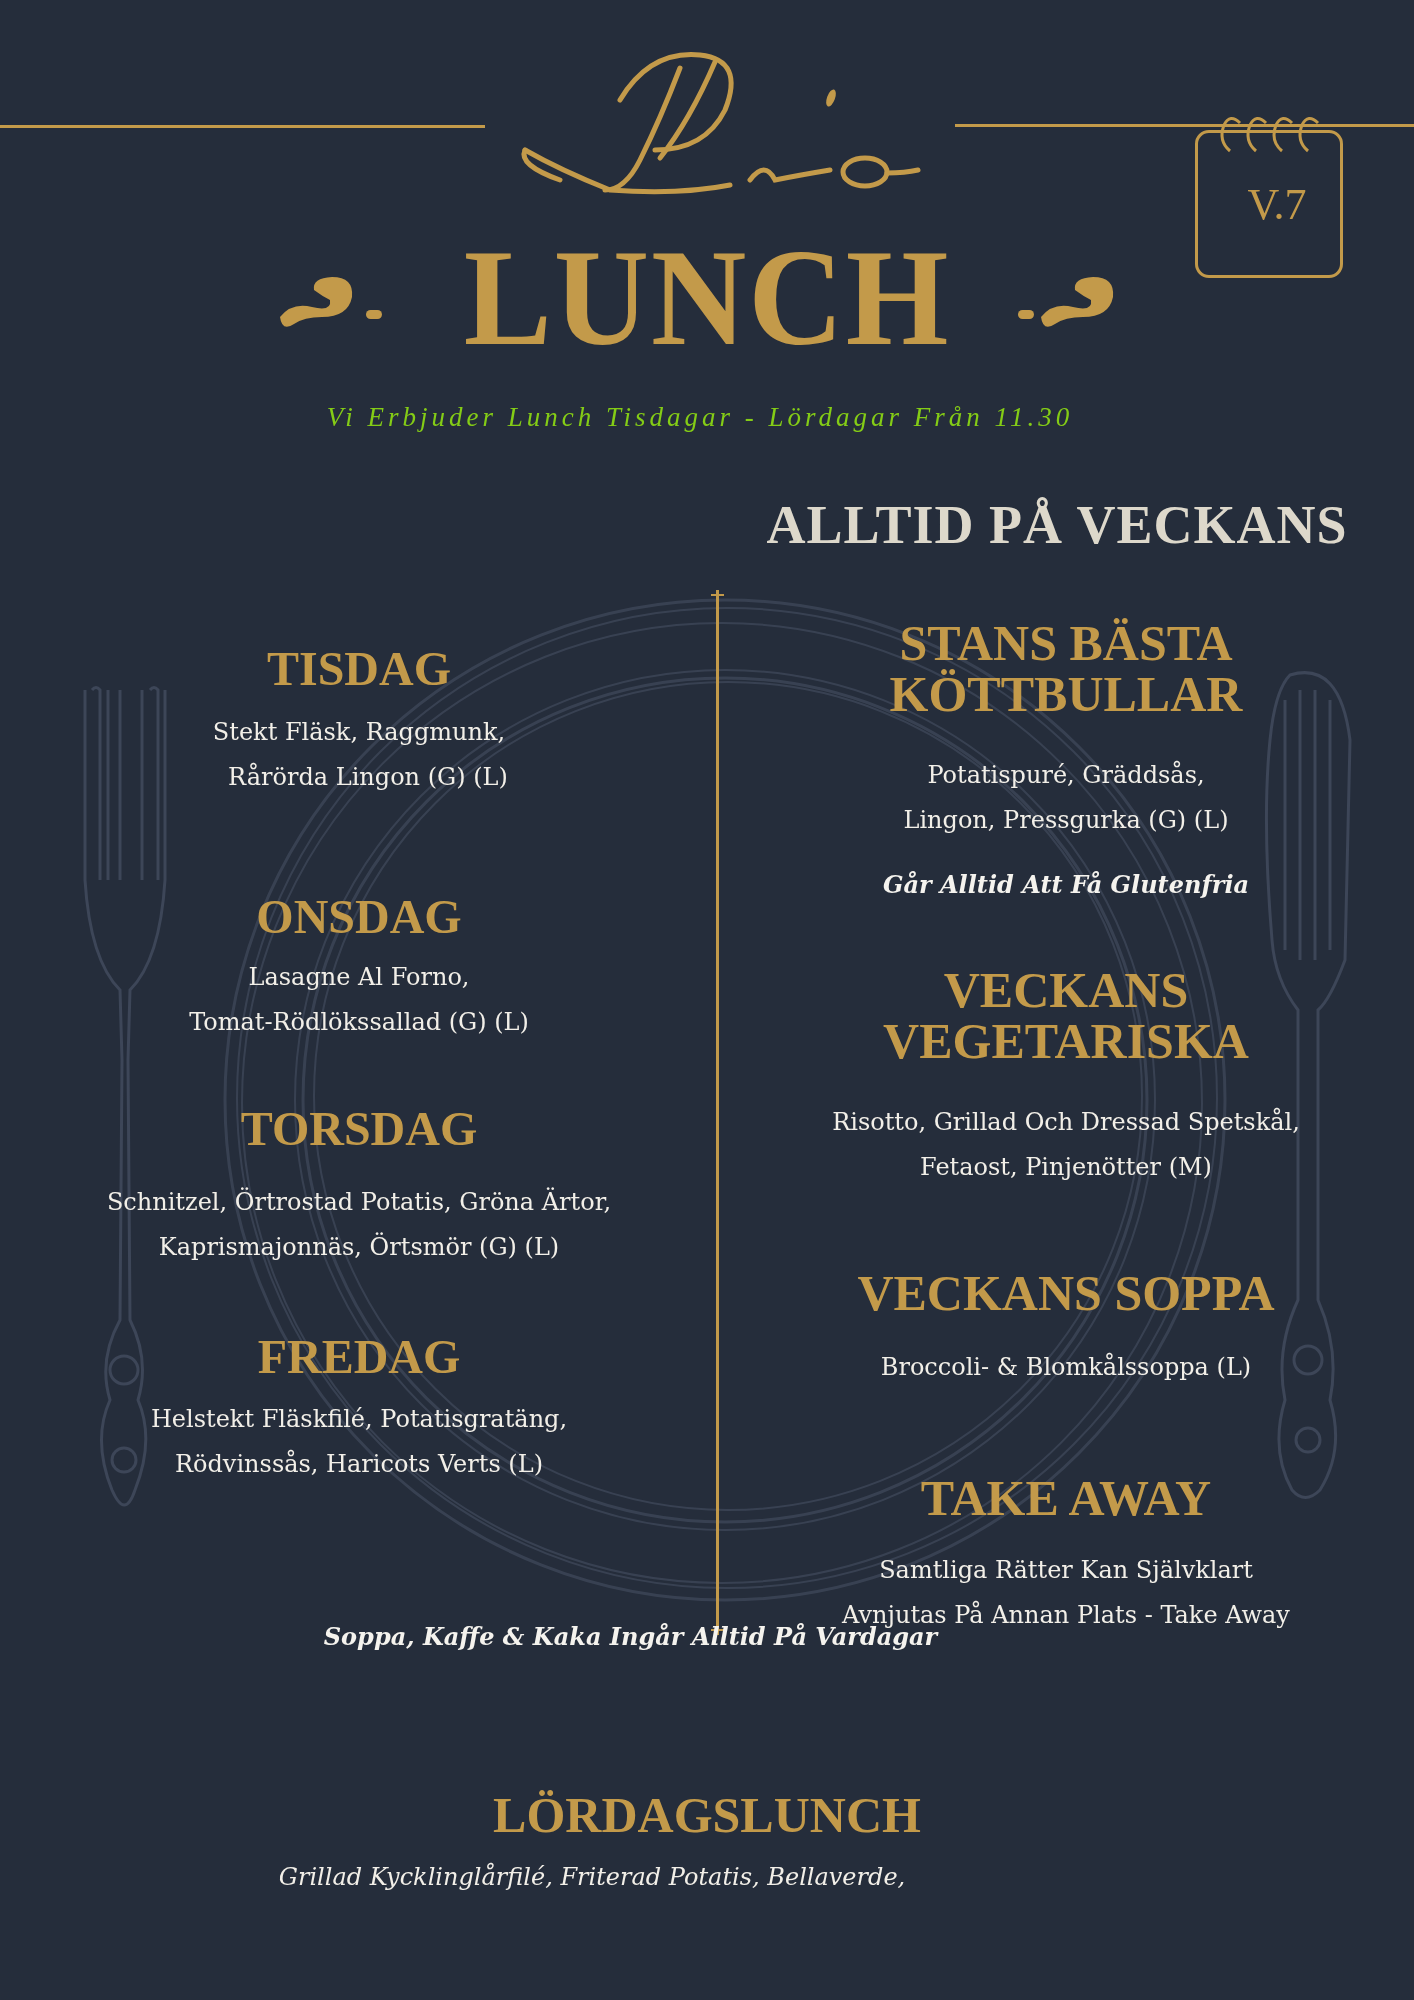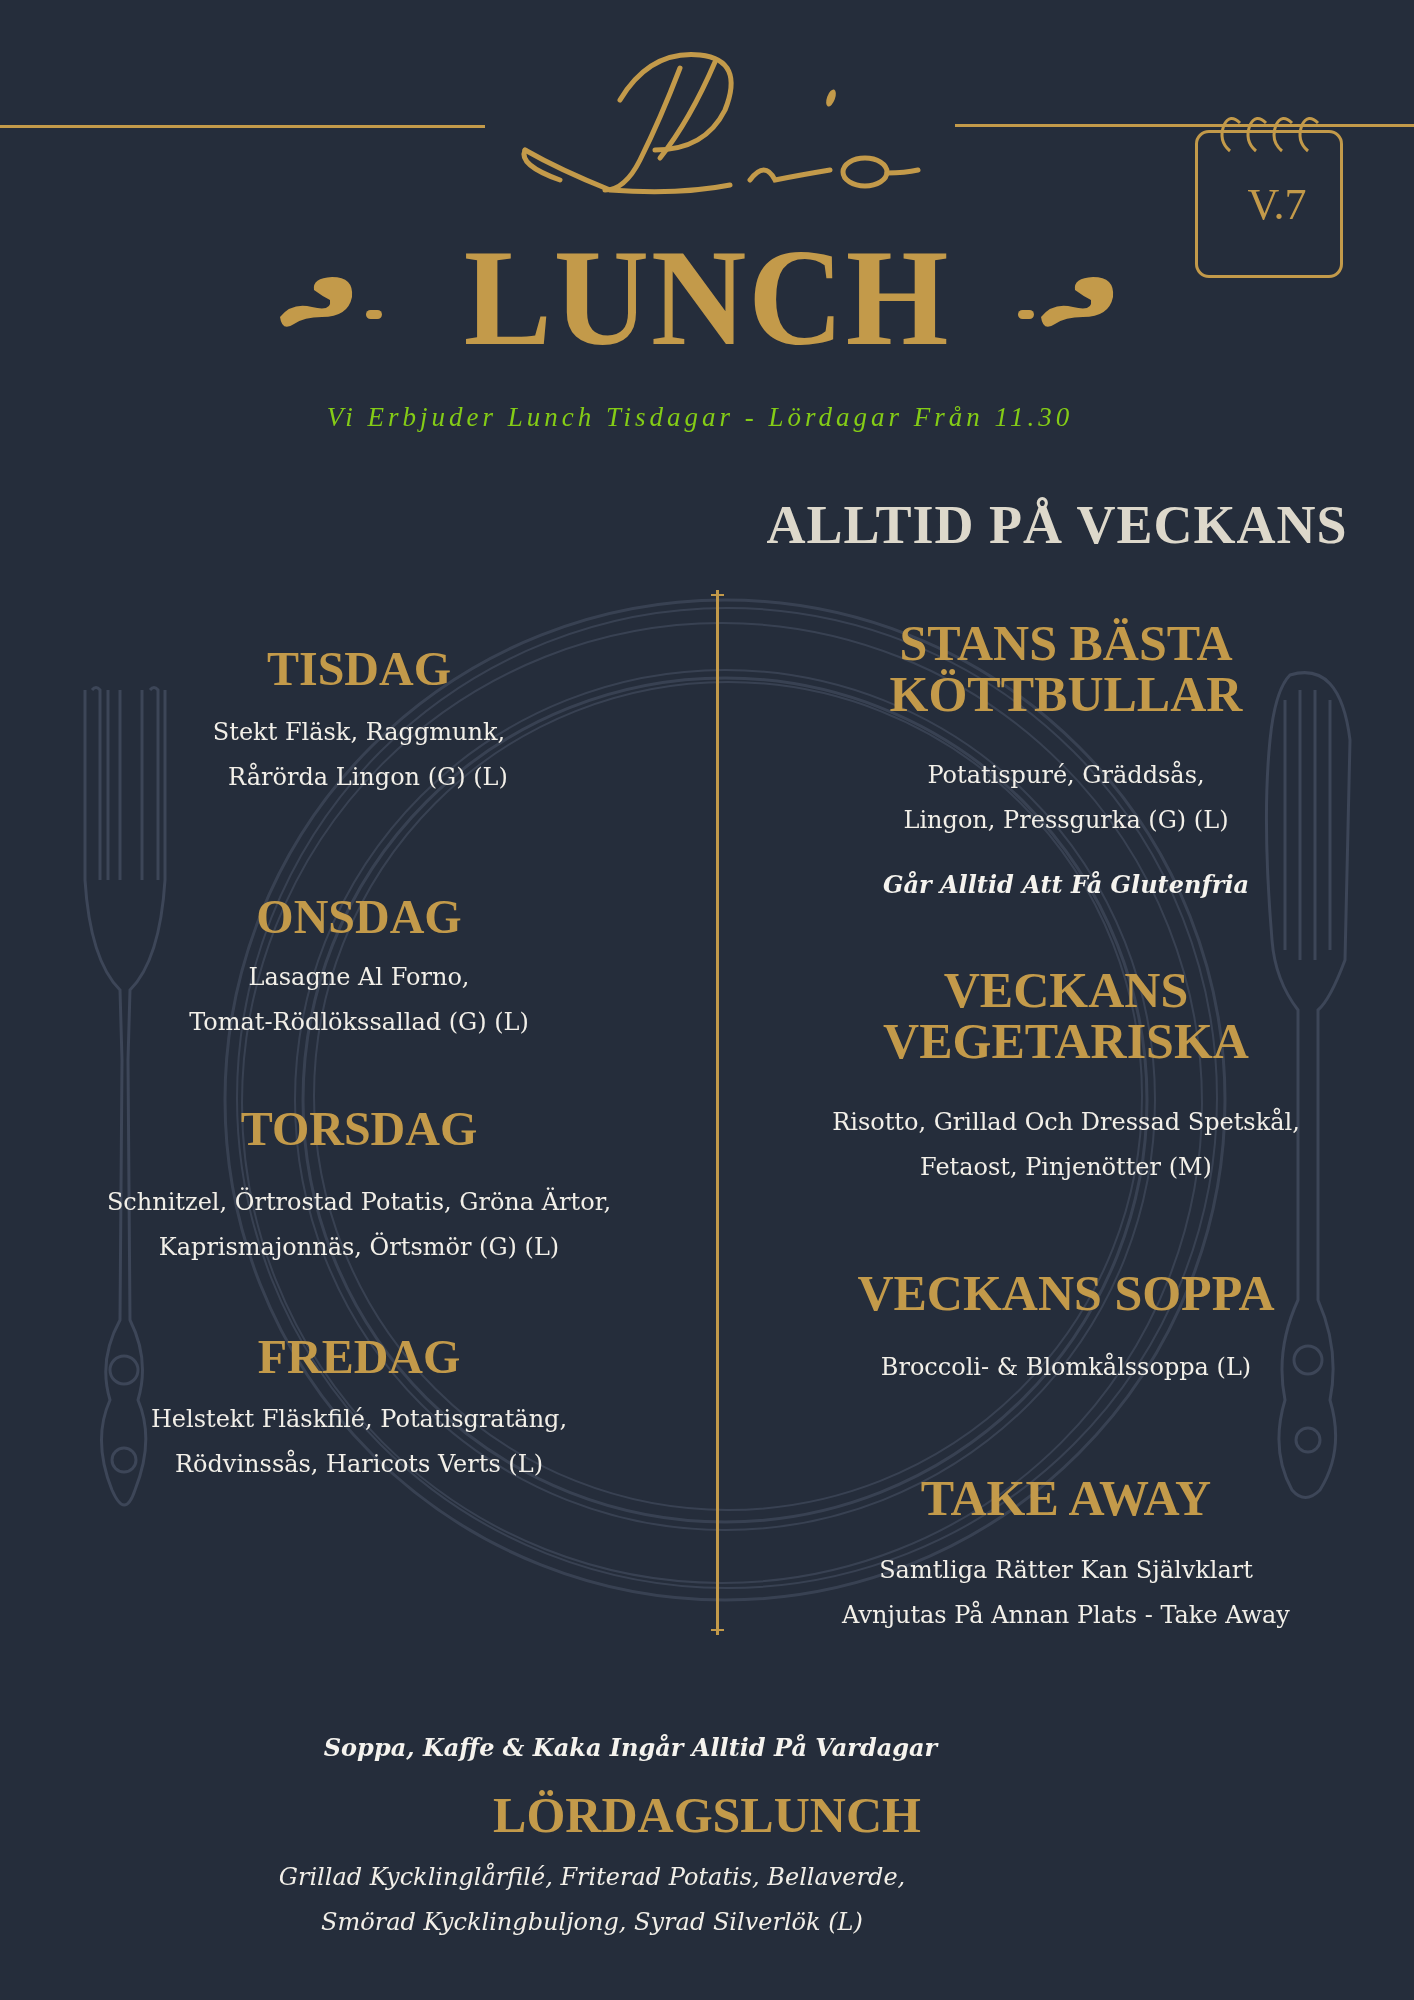--- a/index.html
+++ b/index.html
@@ -179,19 +179,18 @@
 </div>
 
 <div class="section-heading h-right right-col" style="top:1473px;">
   <div>TAKE AWAY</div>
 </div>
 <div class="dish right-col" style="top:1548px;">
   <div>Samtliga Rätter Kan Självklart</div>
   <div>Avnjutas På Annan Plats - Take Away</div>
 </div>
 
-<div class="note" style="left:0; width:1261px; top:1733px;">Soppa,  Kaffe &amp; Kaka Ingår Alltid På Vardagar</div>
+<div class="note" style="left:0; width:1261px; top:1622px;">Soppa,  Kaffe &amp; Kaka Ingår Alltid På Vardagar</div>
 
 <div class="section-heading" style="left:0; width:1414px; top:1790px; font-size:50px;">LÖRDAGSLUNCH</div>
 <div class="dish" style="left:0; width:1184px; top:1855px;font-style:italic;">
   <div>Grillad Kycklinglårfilé, Friterad Potatis, Bellaverde,</div>
-  <div>Smörad Kycklingbuljong, Syrad Silverlök (L)</div>
 </div>
 
 </body></html>

